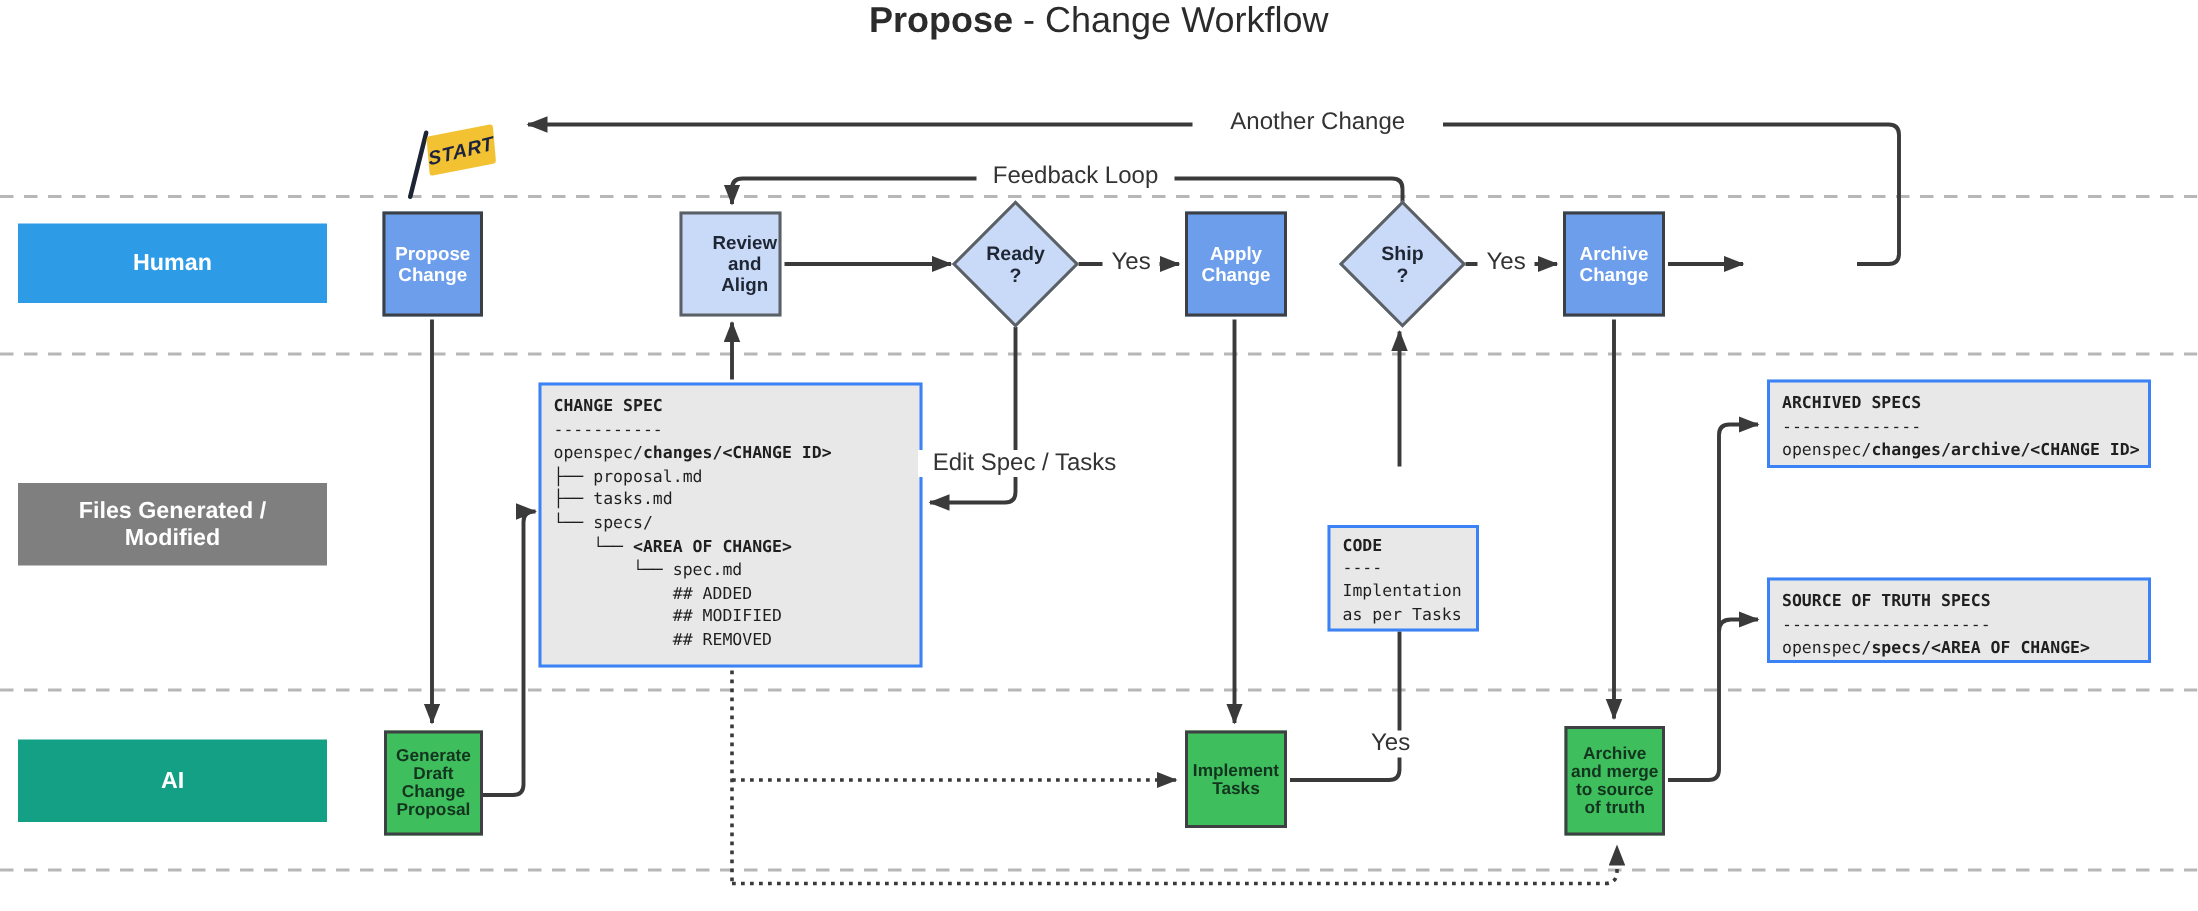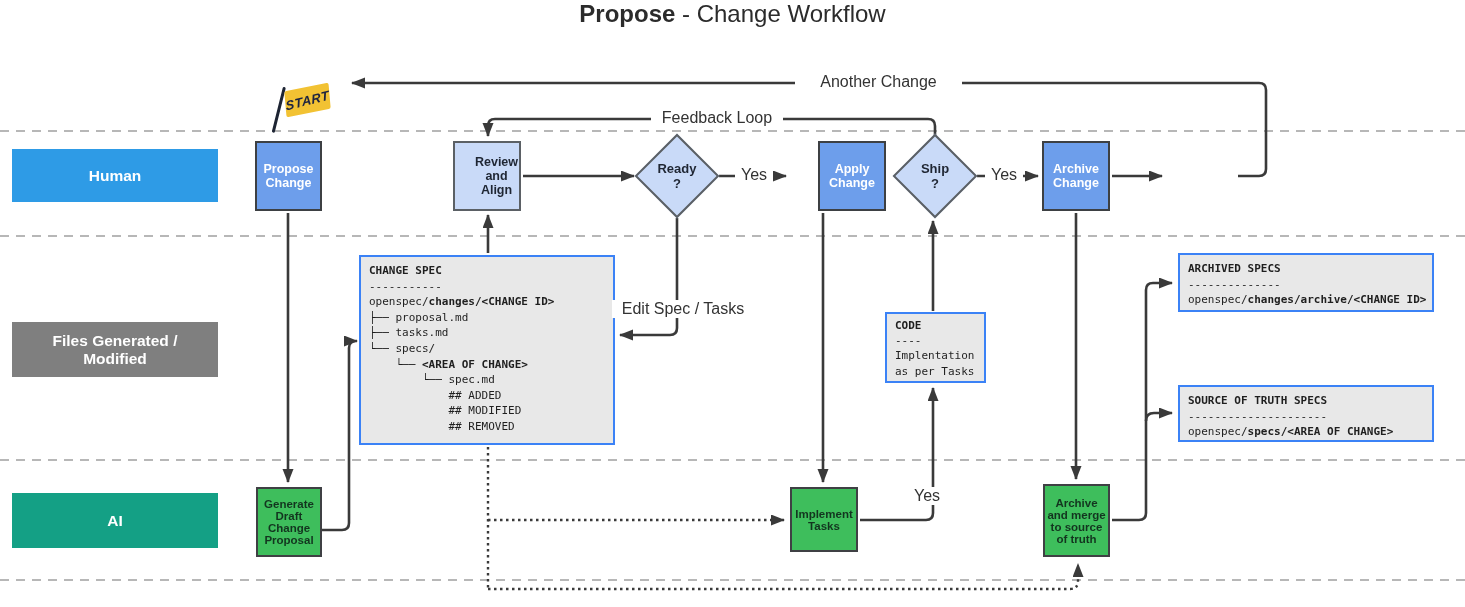--- a/index.html
+++ b/index.html
@@ -29,21 +29,21 @@
   .diamond .shape { position:absolute; left:0; top:0; right:0; bottom:0;
     background:var(--light-blue); border:2px solid #5b6065; transform:rotate(45deg); box-sizing:border-box; }
   .diamond .dlabel { position:absolute; left:-20px; right:-20px; top:0; bottom:0; display:flex;
     align-items:center; justify-content:center; text-align:center; font-weight:bold; font-size:13px;
     color:#1f2633; white-space:pre-line; }
 
   .file-box { position:absolute; z-index:2; background:var(--file-bg); border:2px solid #3b82f6;
     font-family:"DejaVu Sans Mono", monospace; font-size:11px; line-height:1.42;
     padding:6px 8px; white-space:pre; box-sizing:border-box; color:#1f1f1f; }
   .file-box .b { font-weight:bold; }
-  .file-box.tight { line-height:1.38; padding-top:4px; }
+  .file-box.tight { line-height:1.38; padding-top:4px;margin-top:38px; }
 
   .edge-label { position:absolute; z-index:3; background:#fff; color:#333; font-size:16px;
     text-align:center; padding:0 6px; white-space:nowrap; }
 
   
   .start-flag { position:absolute; left:277px; top:84px; width:58px; height:52px; z-index:3; }
   .start-flag .pole { position:absolute; left:6px; top:3px; width:3px; height:47px;
     background:#1d2433; transform:rotate(14deg); transform-origin:top center; border-radius:2px; }
   .start-flag .flag { position:absolute; left:8px; top:3px; width:45px; height:26px;
     background:var(--flag-yellow); transform:rotate(-11deg) skewX(-6deg); border-radius:2px;
@@ -119,21 +119,21 @@
 Change</div>
   <div class="node node-lightblue" style="left:453px; top:141px; width:68px; height:70px;padding-left:19px;">Review
 and Align</div>
 
   <div class="diamond" style="left:647px; top:146px; width:60px; height:60px;">
     <div class="shape"></div>
     <div class="dlabel">Ready
 ?</div>
   </div>
 
-  <div class="node node-blue" style="left:790px; top:141px; width:68px; height:70px;margin-left:28px;">Apply
+  <div class="node node-blue" style="left:790px; top:141px; width:68px; height:70px;">Apply
 Change</div>
 
   <div class="diamond" style="left:905px; top:146px; width:60px; height:60px;">
     <div class="shape"></div>
     <div class="dlabel">Ship
 ?</div>
   </div>
 
   <div class="node node-blue" style="left:1042px; top:141px; width:68px; height:70px;">Archive
 Change</div>

